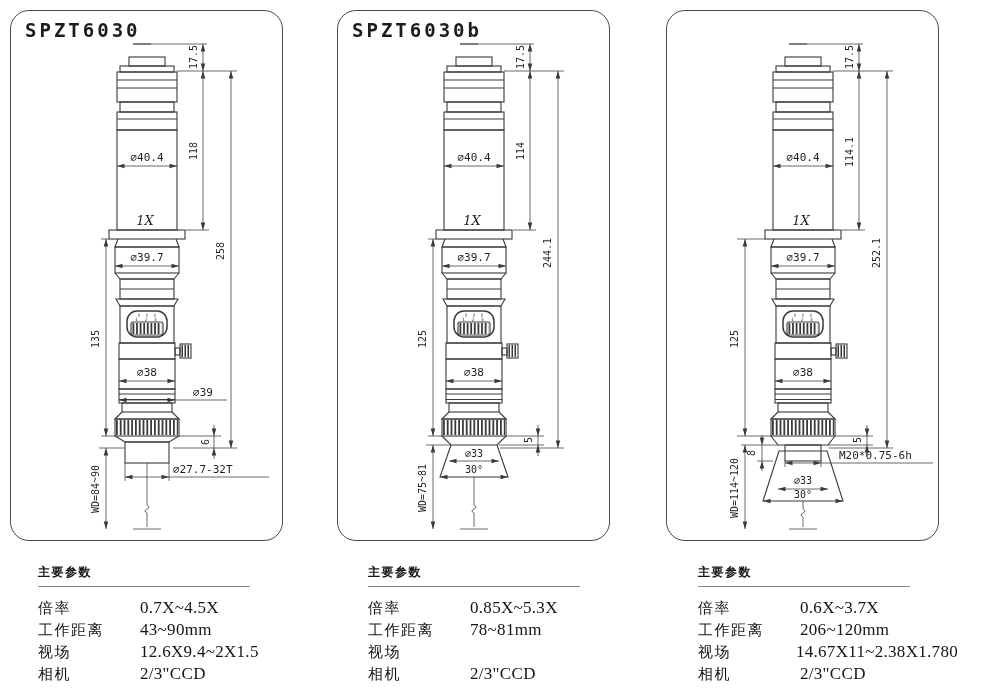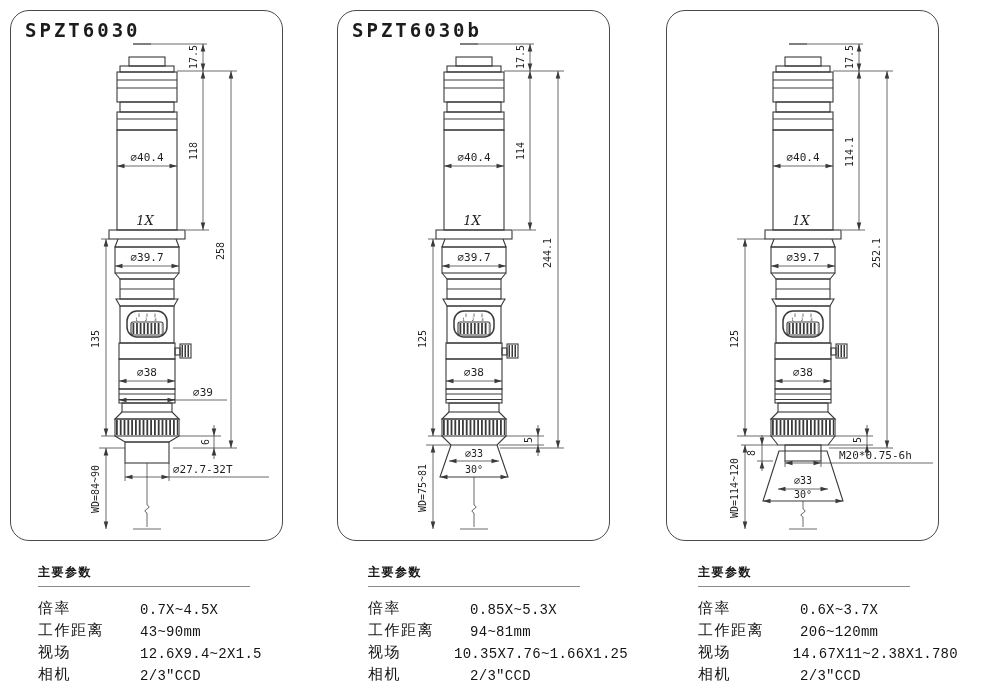--- a/index.html
+++ b/index.html
@@ -16,21 +16,21 @@
   .dt{font-family:"DejaVu Sans Mono",monospace;font-size:10px;fill:#1f1f1f}
   .dt2{font-family:"DejaVu Sans Mono",monospace;font-size:11px;fill:#1f1f1f}
   .mag{font-family:"DejaVu Serif",serif;font-style:italic;font-size:13px;fill:#1f1f1f}
   .mk{font-family:"DejaVu Sans Mono",monospace;font-size:4.5px;fill:#333;letter-spacing:2px}
   .spec{position:absolute;top:564px;width:260px}
   .s1{left:38px}.s2{left:368px}.s3{left:698px}
   .spec-h{font-size:12px;font-weight:600;letter-spacing:1.5px;color:#141414}
   .spec-rule{width:212px;border-top:1.5px solid #8a8a8a;margin:5px 0 9px 0}
   .spec-row{display:flex;height:22px;align-items:flex-end;font-size:15px}
   .spec-l{width:102px;letter-spacing:1.5px}
-  .spec-v{font-family:Liberation Mono, monospace;font-size:14px;letter-spacing:.3px;white-space:nowrap}
+  .spec-v{font-family:Liberation Serif, serif;font-size:17px;letter-spacing:.3px;white-space:nowrap}
 </style>
 </head>
 <body>
 
 <svg width="0" height="0" style="position:absolute" aria-hidden="true">
   <defs>
     <path id="au" d="M0,0 L2.3,7.5 L-2.3,7.5 Z" fill="#3a3a3a" stroke="none"></path>
     <path id="ad" d="M0,0 L2.3,-7.5 L-2.3,-7.5 Z" fill="#3a3a3a" stroke="none"></path>
     <path id="al" d="M0,0 L7.5,2.3 L7.5,-2.3 Z" fill="#3a3a3a" stroke="none"></path>
     <path id="ar" d="M0,0 L-7.5,2.3 L-7.5,-2.3 Z" fill="#3a3a3a" stroke="none"></path>
@@ -304,25 +304,24 @@
 
 <div class="spec s2">
   <div class="spec-h">主要参数</div>
   <div class="spec-rule"></div>
   <div class="spec-row">
     <span class="spec-l">倍率</span>
     <span class="spec-v">0.85X~5.3X</span>
   </div>
   <div class="spec-row">
     <span class="spec-l">工作距离</span>
-    <span class="spec-v">94~81mm</span>
+    <span class="spec-v">78~81mm</span>
   </div>
   <div class="spec-row">
     <span class="spec-l">视场</span>
-    <span class="spec-v">10.35X7.76~1.66X1.25</span>
   </div>
   <div class="spec-row">
     <span class="spec-l">相机</span>
     <span class="spec-v">2/3"CCD</span>
   </div>
 </div>
 
 <div class="spec s3">
   <div class="spec-h">主要参数</div>
   <div class="spec-rule"></div>

